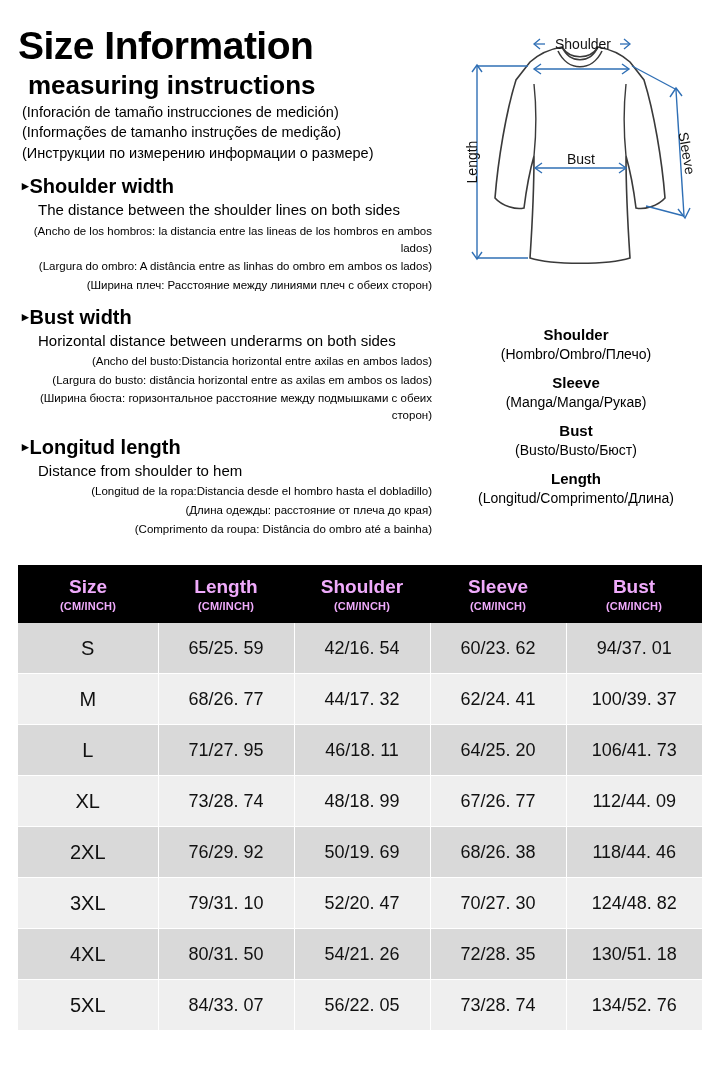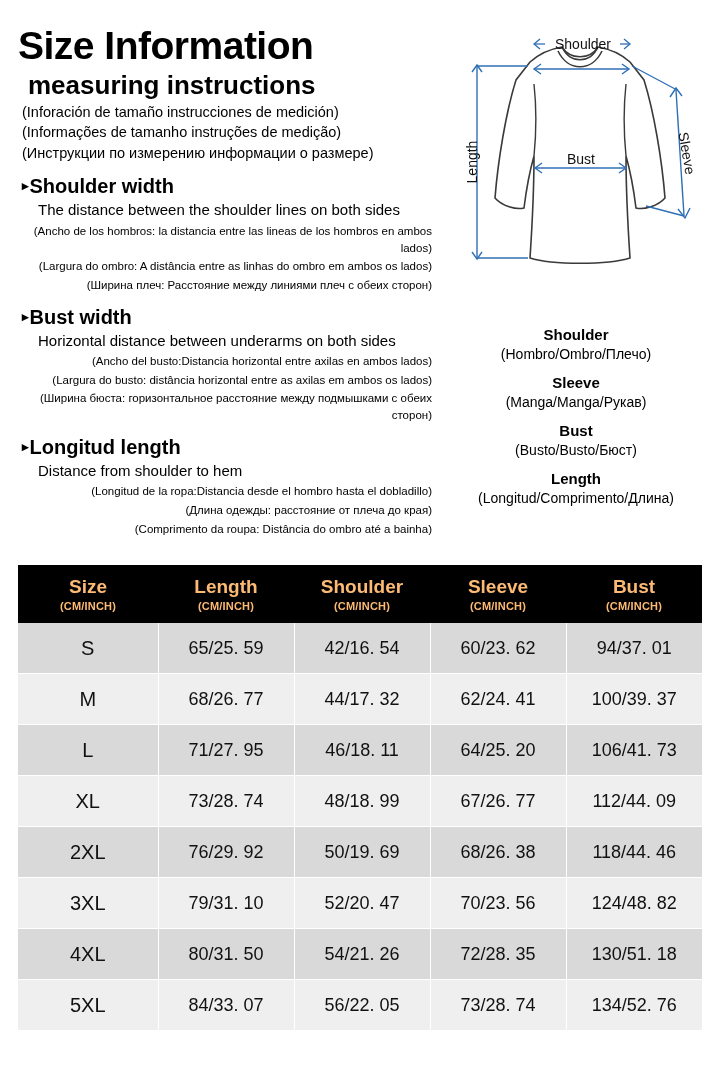--- a/index.html
+++ b/index.html
@@ -114,21 +114,21 @@
     top: 565px;
     width: 684px;
   }
   table {
     border-collapse: collapse;
     width: 684px;
     table-layout: fixed;
   }
   thead th {
     background: #000000;
-    color: #fdba74;
+    color: #f0abfc;
     font-size: 19px;
     font-weight: bold;
     padding: 12px 0 11px 0;
     text-align: center;
     line-height: 1.1;
     border: none;
     margin-left: 36px;
   }
   thead th .unit {
     display: block;
@@ -351,21 +351,21 @@
         <td class="size-cell">2XL</td>
         <td>76/29. 92</td>
         <td>50/19. 69</td>
         <td>68/26. 38</td>
         <td>118/44. 46</td>
       </tr>
       <tr>
         <td class="size-cell">3XL</td>
         <td>79/31. 10</td>
         <td>52/20. 47</td>
-        <td>70/23. 56</td>
+        <td>70/27. 30</td>
         <td>124/48. 82</td>
       </tr>
       <tr>
         <td class="size-cell">4XL</td>
         <td>80/31. 50</td>
         <td>54/21. 26</td>
         <td>72/28. 35</td>
         <td>130/51. 18</td>
       </tr>
       <tr>

